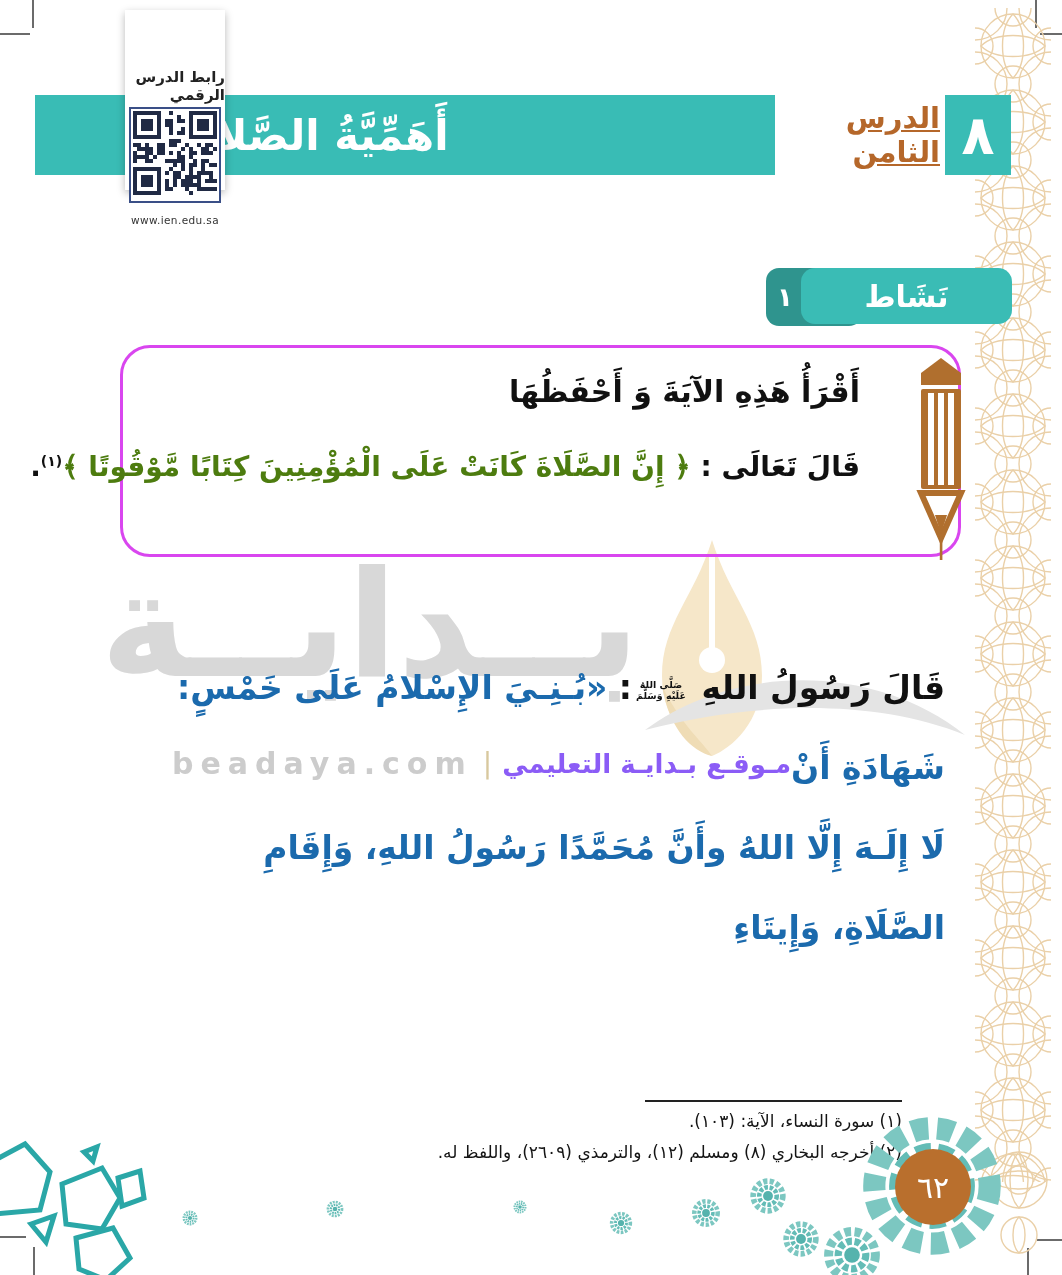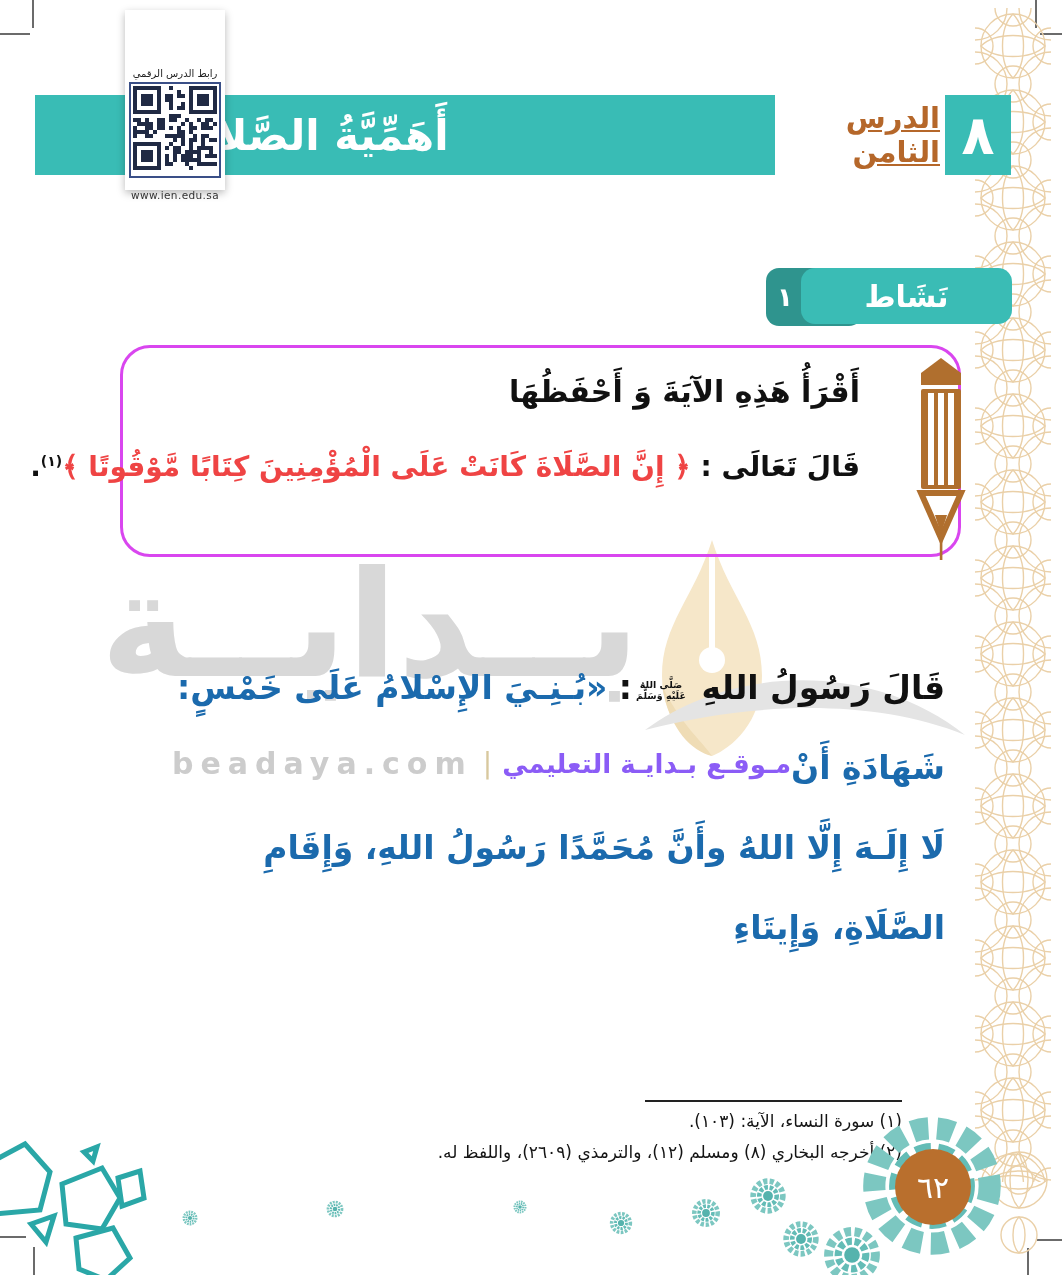--- a/index.html
+++ b/index.html
@@ -18,37 +18,37 @@
           display:flex;align-items:center;justify-content:center;}
   #banner .t{color:#fff;font-size:42px;font-weight:bold;transform:translateX(-85px);}
   #lesson-label{position:absolute;left:780px;top:95px;width:160px;height:80px;z-index:2;
           display:flex;align-items:center;justify-content:center;color:#b5672a;font-size:29px;font-weight:bold;text-decoration:underline;}
   #lesson-num{position:absolute;left:945px;top:95px;width:66px;height:80px;background:#39bcb5;z-index:2;
           display:flex;align-items:center;justify-content:center;color:#fff;font-size:54px;font-weight:bold;}
 
   
   #qr-card{position:absolute;left:125px;top:10px;width:100px;height:180px;background:#fff;z-index:3;
            box-shadow:0 3px 8px rgba(0,0,0,.28);display:flex;flex-direction:column;align-items:center;}
-  #qr-card .cap{font-size:10px;font-weight:normal;color:#222;margin-top:58px;}
+  #qr-card .cap{font-size:15px;font-weight:bold;color:#222;margin-top:58px;}
   #qr-frame{border:2px solid #3a4f87;padding:2px;background:#fff;margin-top:3px;}
   #qr-card .url{font-size:10.5px;color:#333;direction:ltr;margin-top:11px;letter-spacing:.4px;}
 
   
   #act-tab{position:absolute;left:766px;top:268px;width:96px;height:58px;background:#2f948e;border-radius:13px;z-index:2;}
   #act-num{position:absolute;left:766px;top:268px;width:38px;height:58px;z-index:2;display:flex;align-items:center;
            justify-content:center;color:#fff;font-size:26px;font-weight:bold;}
   #act-main{position:absolute;left:801px;top:268px;width:211px;height:56px;background:#3abcb5;border-radius:14px;z-index:2;
            display:flex;align-items:center;justify-content:center;color:#fff;font-size:30px;font-weight:bold;}
 
   
   #vbox{position:absolute;left:120px;top:345px;width:835px;height:206px;border:3px solid #d946ef;
         border-radius:30px;z-index:2;background:transparent;}
   #vbox .instr{position:absolute;top:26px;right:98px;color:#111;font-size:30px;font-weight:bold;}
   #vbox .vline{position:absolute;top:102px;right:98px;font-size:28px;font-weight:bold;color:#111;white-space:nowrap;}
-  #vbox .vline .quran{color:#ef4444;}
+  #vbox .vline .quran{color:#4d7c0f;}
   sup.ref{font-size:14px;font-weight:bold;color:#111;vertical-align:super;}
   #pencil{position:absolute;left:912px;top:352px;z-index:3;}
 
   
   #wm-brand{position:absolute;left:150px;top:538px;width:440px;height:175px;z-index:1;
             display:flex;align-items:center;justify-content:center;color:#d8d8d8;
             font-size:148px;font-weight:bold;line-height:175px;}
   #wm-nib{position:absolute;left:632px;top:536px;z-index:1;}
   #wm-swash{position:absolute;left:640px;top:655px;z-index:1;}
   #wm-credit{position:absolute;left:172px;top:746px;z-index:1;direction:ltr;white-space:nowrap;display:flex;align-items:center;}

